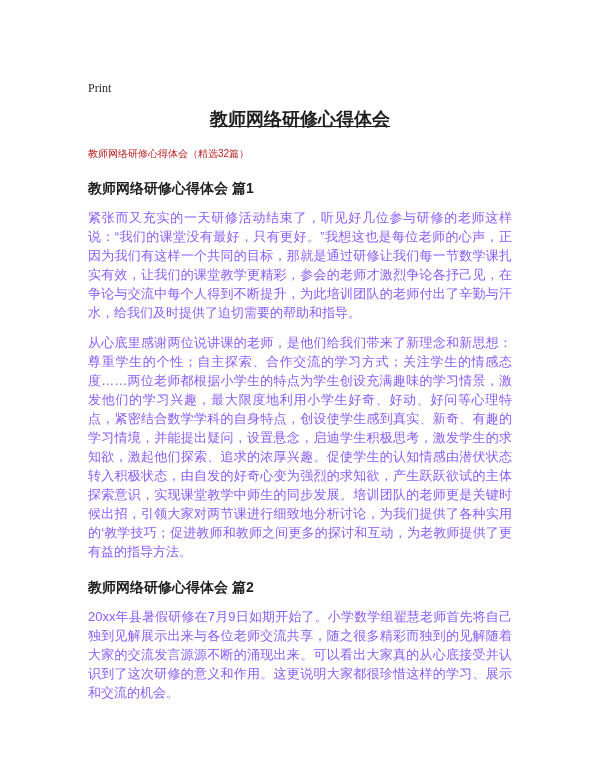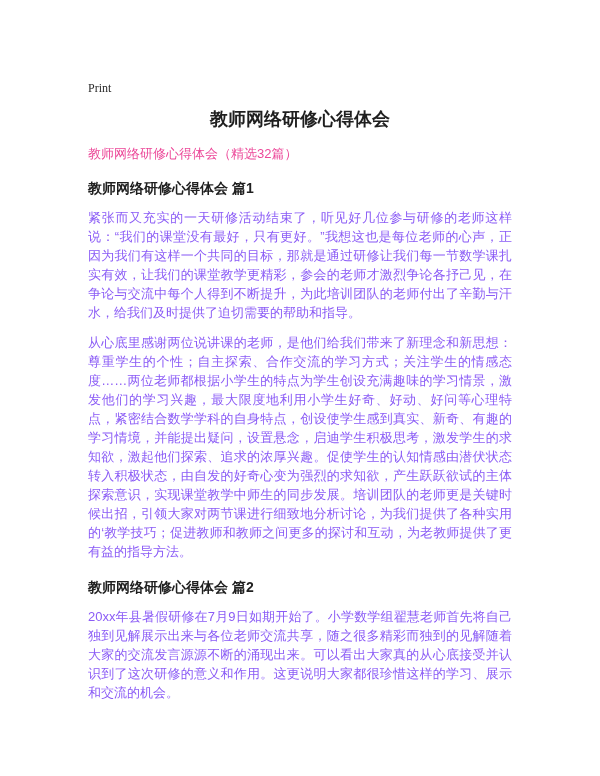--- a/index.html
+++ b/index.html
@@ -30,25 +30,26 @@
     display: inline-block;
     cursor: pointer;
   }
   .doc-title {
     margin-top: 12px;
     text-align: center;
     font-size: 18px;
     font-weight: bold;
     color: #1f1f1f;
     line-height: 22px;
+    text-decoration: underline;
   }
   .doc-subtitle {
     margin-top: 15px;
-    font-size: 13px;
-    color: #ec4899;
+    font-size: 10px;
+    color: #b91c1c;
     line-height: 17px;
   }
   .section-heading {
     margin-top: 17px;
     font-size: 14px;
     font-weight: bold;
     color: #1f1f1f;
     line-height: 18px;
   }
   .para {

